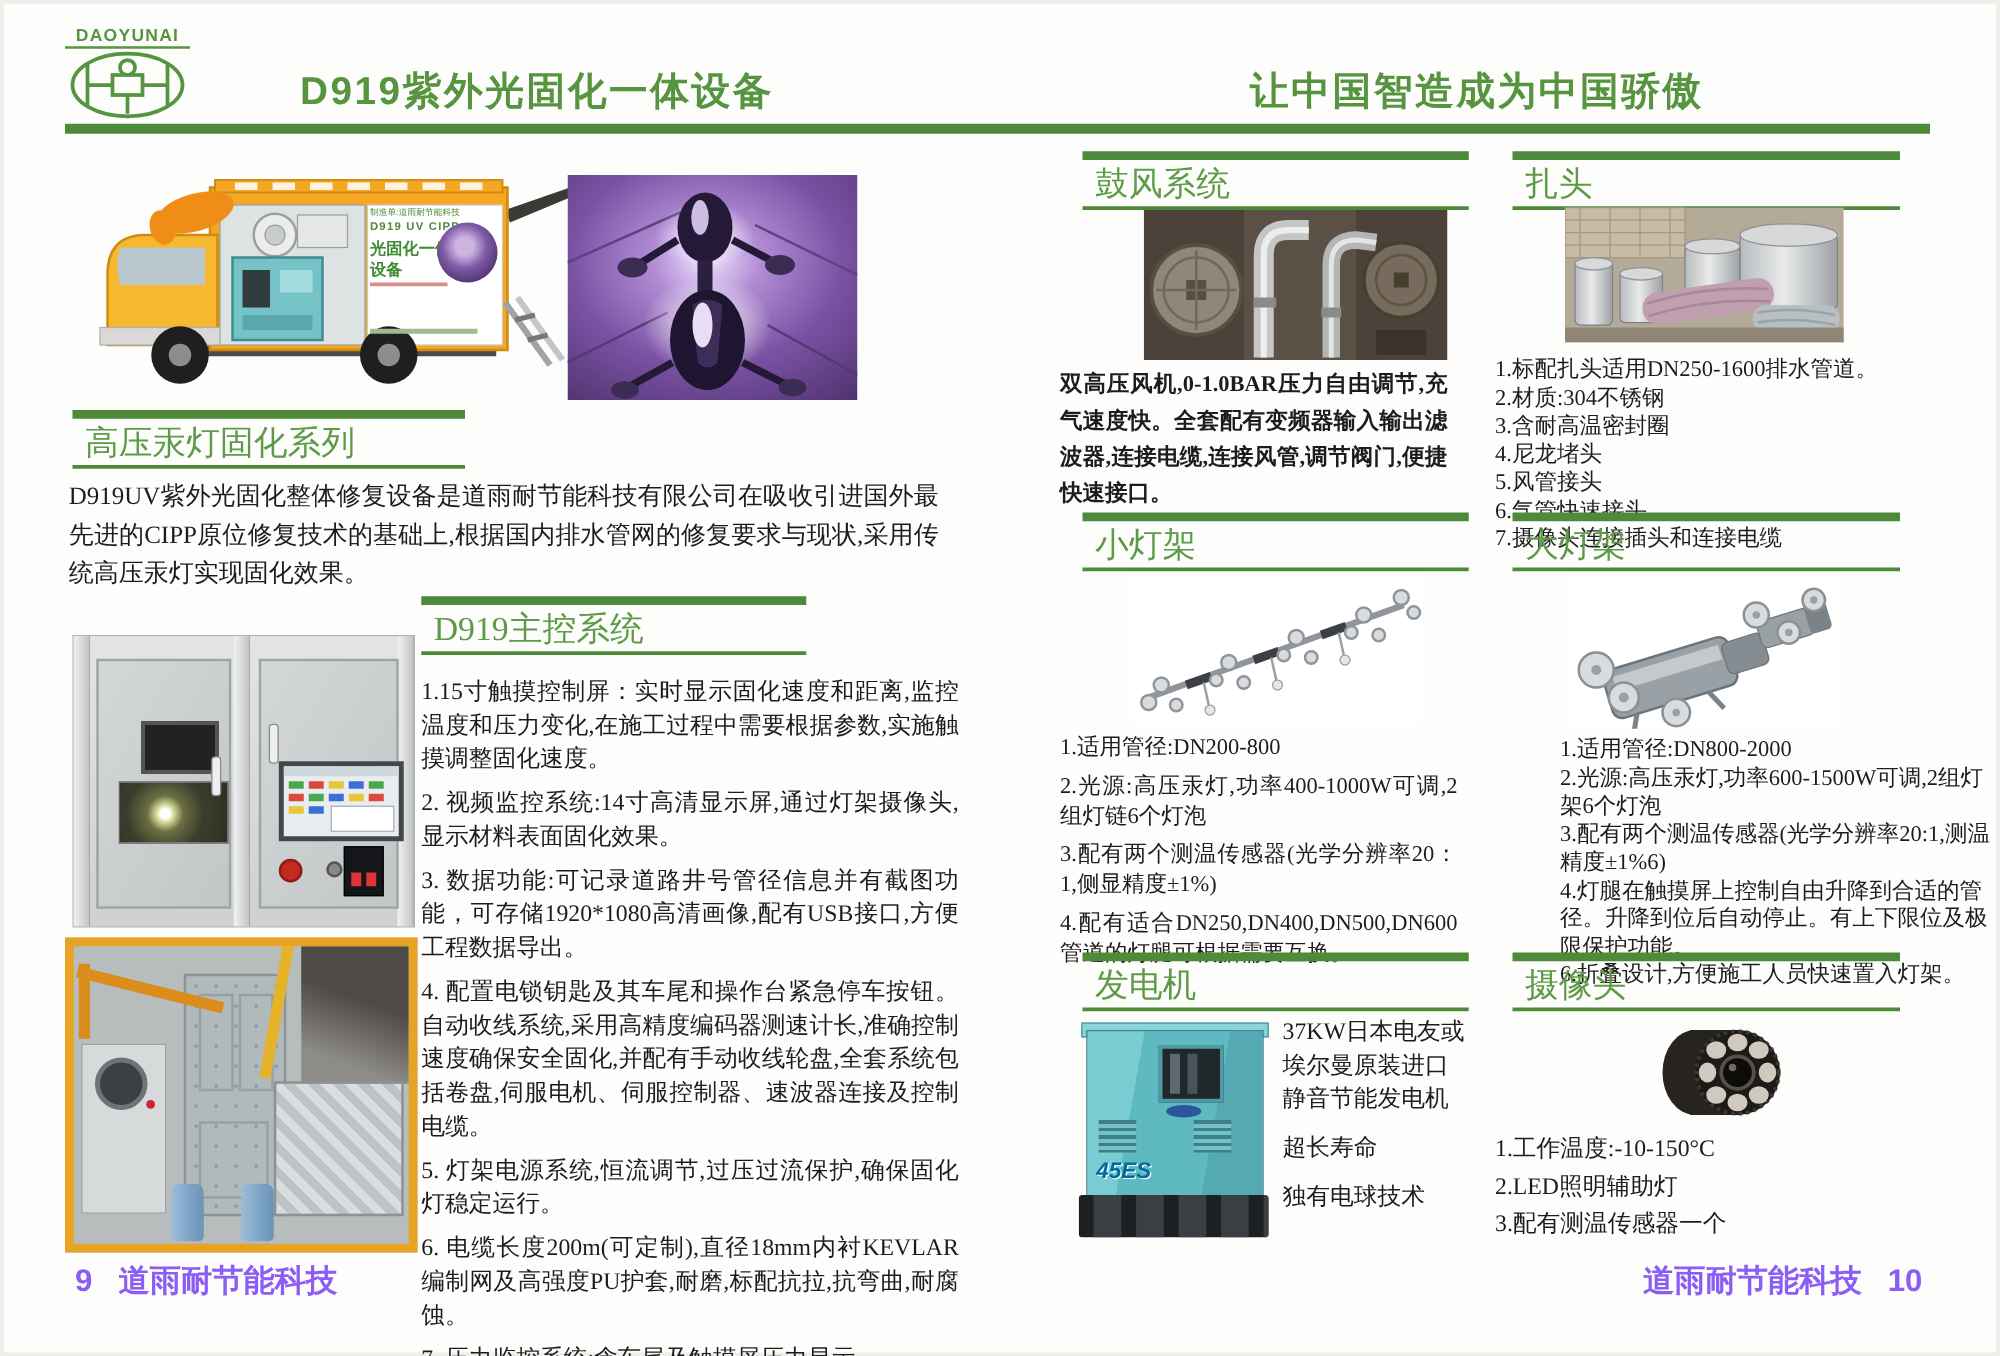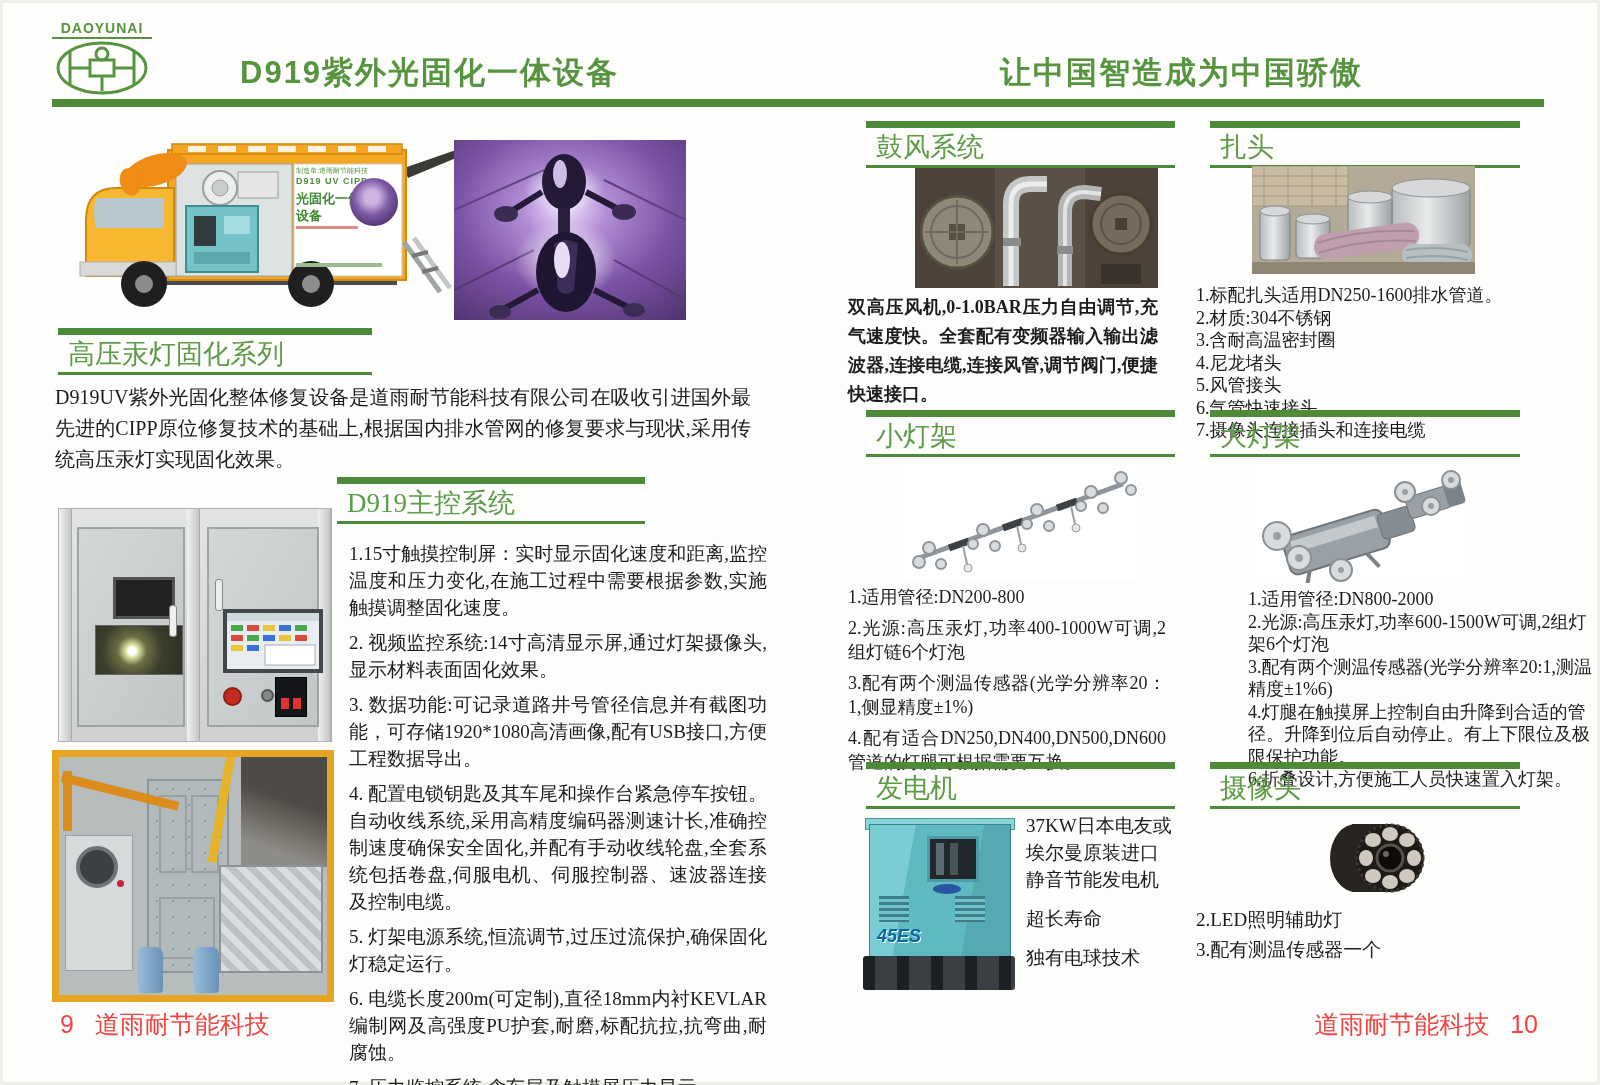--- a/index.html
+++ b/index.html
@@ -17,28 +17,28 @@
             font-size:14px;letter-spacing:1px;border-bottom:2px solid #57943f;padding-bottom:1px;}
   .pgtitle{font-family:"Liberation Sans","DejaVu Sans",sans-serif;font-weight:bold;color:#57943f;
            font-size:31px;letter-spacing:2px;white-space:nowrap;}
   .hrule{left:52px;top:99px;width:1492px;height:8px;background:var(--g);}
   
   .sec .bar{height:7px;background:var(--g);}
   .sec .t{font-size:27px;color:var(--gt);padding:4px 0 3px 10px;line-height:30px;white-space:nowrap;}
   .sec .ln{height:3px;background:var(--g);}
   
   .body20{font-size:20px;line-height:31px;text-align:justify;}
-  .list19 p{margin:0 0 8px 12px;font-size:19px;line-height:27px;text-align:justify;}
+  .list19 p{margin:0 0 8px 0;font-size:19px;line-height:27px;text-align:justify;}
   .tight18 p{margin:0;font-size:18px;line-height:22.5px;}
   .gap18 p{margin:0 0 7px 0;font-size:18px;line-height:24px;text-align:justify;}
   .body18{font-size:18px;line-height:29px;text-align:justify;font-weight:bold;}
   .genl p{margin:0 0 12px 0;font-size:19px;line-height:27px;font-family:Liberation Serif, serif;}
   .caml p{margin:0 0 6px 0;font-size:19px;line-height:24px;}
   
-  .foot{font-family:"Liberation Sans","DejaVu Sans",sans-serif;font-weight:normal;color:#ef4444;font-size:25px;}
+  .foot{font-family:"Liberation Sans","DejaVu Sans",sans-serif;font-weight:bold;color:#8b5cf6;font-size:25px;}
   
   .truck{left:68px;top:124px;width:392px;height:200px;}
   .truck svg{position:absolute;left:0;top:0;}
   .trk-banner{position:absolute;left:228px;top:42px;width:104px;height:110px;}
   .trk-b1{font-size:7px;color:#4d8a3a;line-height:9px;font-family:"Liberation Sans",sans-serif;}
   .trk-b2{font-size:9px;color:#4d8a3a;font-weight:bold;letter-spacing:1px;line-height:12px;font-family:"Liberation Sans",sans-serif;}
   .trk-b3{font-size:13px;color:#3f8a33;font-weight:bold;line-height:17px;margin-top:3px;width:70px;}
   .trk-red{width:62px;height:3px;background:#d98e86;margin-top:2px;}
   .trk-grn{width:86px;height:4px;background:#9dbb8e;margin-top:34px;}
   .trk-circle{position:absolute;right:2px;top:12px;width:48px;height:48px;border-radius:50%;
@@ -484,20 +484,21 @@
         <ellipse cx="68" cy="62" rx="8" ry="7"></ellipse>
           <ellipse cx="51" cy="56" rx="8" ry="7"></ellipse>
         <ellipse cx="44" cy="38" rx="7" ry="8"></ellipse>
           <ellipse cx="51" cy="20" rx="8" ry="7"></ellipse>
       </g>
       <circle cx="68" cy="38" r="13" fill="#0d0c0a" stroke="#55504a" stroke-width="3"></circle>
       <circle cx="64" cy="34" r="3" fill="#6e6a63"></circle>
     </svg>
   </div>
   <div class="abs caml" style="left:1196px;top:908px;width:320px;">
+    <p>1.工作温度:-10-150°C</p>
     <p>2.LED照明辅助灯</p>
     <p>3.配有测温传感器一个</p>
   </div>
 
   <div class="abs foot" style="left:60px;top:1008px;">
     <span>9</span>&nbsp;&nbsp;
     <span>道雨耐节能科技</span>
   </div>
   <div class="abs foot" style="right:62px;top:1008px;">
     <span>道雨耐节能科技</span>&nbsp;&nbsp;

